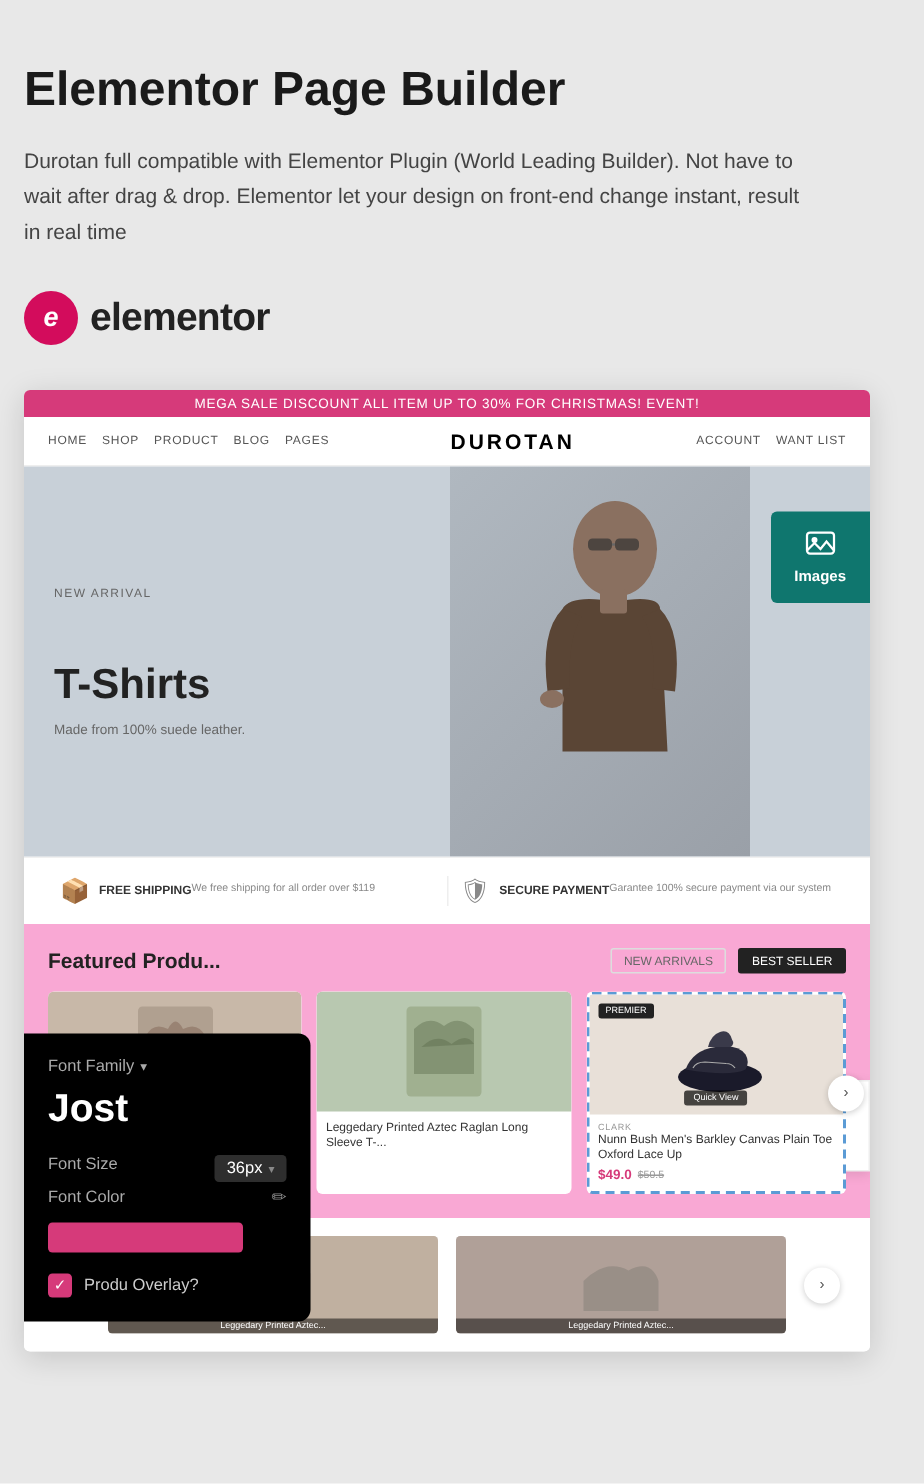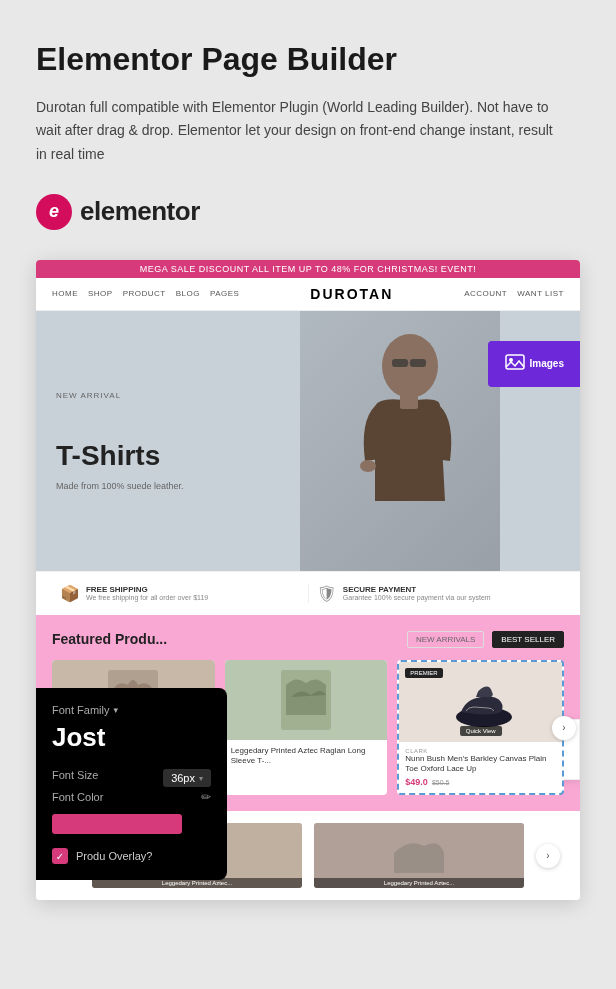--- a/index.html
+++ b/index.html
@@ -8,21 +8,21 @@
       background: #e8e8e8;
       width: 616px;
       min-height: 989px;
       display: flex;
       align-items: flex-start;
       justify-content: center;
     }
     .page-wrapper {
       width: 616px;
       background: #e8e8e8;
-      padding: 40px 36px 60px 36px;
+      padding: 40px 36px 60px 16px;
     }
     .page-title {
       font-size: 32px;
       font-weight: 700;
       color: #1a1a1a;
       margin-bottom: 18px;
       line-height: 1.2;
     }
     .page-desc {
       font-size: 14px;
@@ -147,25 +147,25 @@
       align-items: center;
       justify-content: center;
       overflow: hidden;
     }
 
     
     .images-widget {
       position: absolute;
       right: 0;
       top: 30px;
-      background: #6d28d9;
+      background: #0f766e;
       color: white;
       padding: 12px 16px;
       display: flex;
-      flex-direction: row;
+      flex-direction: column;
       align-items: center;
       gap: 4px;
       font-size: 10px;
       font-weight: 600;
       border-radius: 4px 0 0 4px;
     }
 
     
     .toolbar-overlay {
       position: absolute;
@@ -323,21 +323,21 @@
     }
     .feature-item:last-child {
       border-right: none;
     }
     .feature-icon {
       font-size: 16px;
       color: #888;
     }
     .feature-texts {
       display: flex;
-      flex-direction: column;
+      text-align: center;
     }
     .feature-title {
       font-size: 8px;
       font-weight: 700;
       color: #333;
       text-transform: uppercase;
     }
     .feature-desc {
       font-size: 7px;
       color: #888;
@@ -526,21 +526,21 @@
 
   <div class="elementor-logo">
     <div class="elementor-icon">
       <span>e</span>
     </div>
     <span class="elementor-text">elementor</span>
   </div>
 
   <div class="screenshot-container">
 
-    <div class="site-header">MEGA SALE  DISCOUNT ALL ITEM UP TO 48% FOR CHRISTMAS! EVENT!</div>
+    <div class="site-header">MEGA SALE  DISCOUNT ALL ITEM UP TO 30% FOR CHRISTMAS! EVENT!</div>
 
     <div class="site-nav">
       <div class="nav-left">
         <span class="nav-link">HOME</span>
         <span class="nav-link">SHOP</span>
         <span class="nav-link">PRODUCT</span>
         <span class="nav-link">BLOG</span>
         <span class="nav-link">PAGES</span>
       </div>
       <div class="site-brand">DUROTAN</div>

